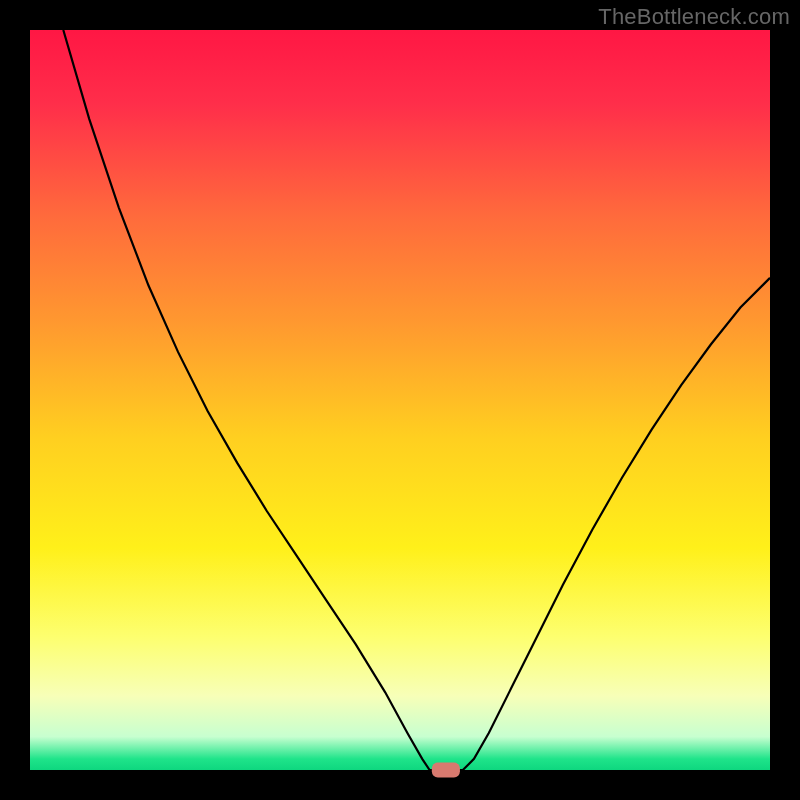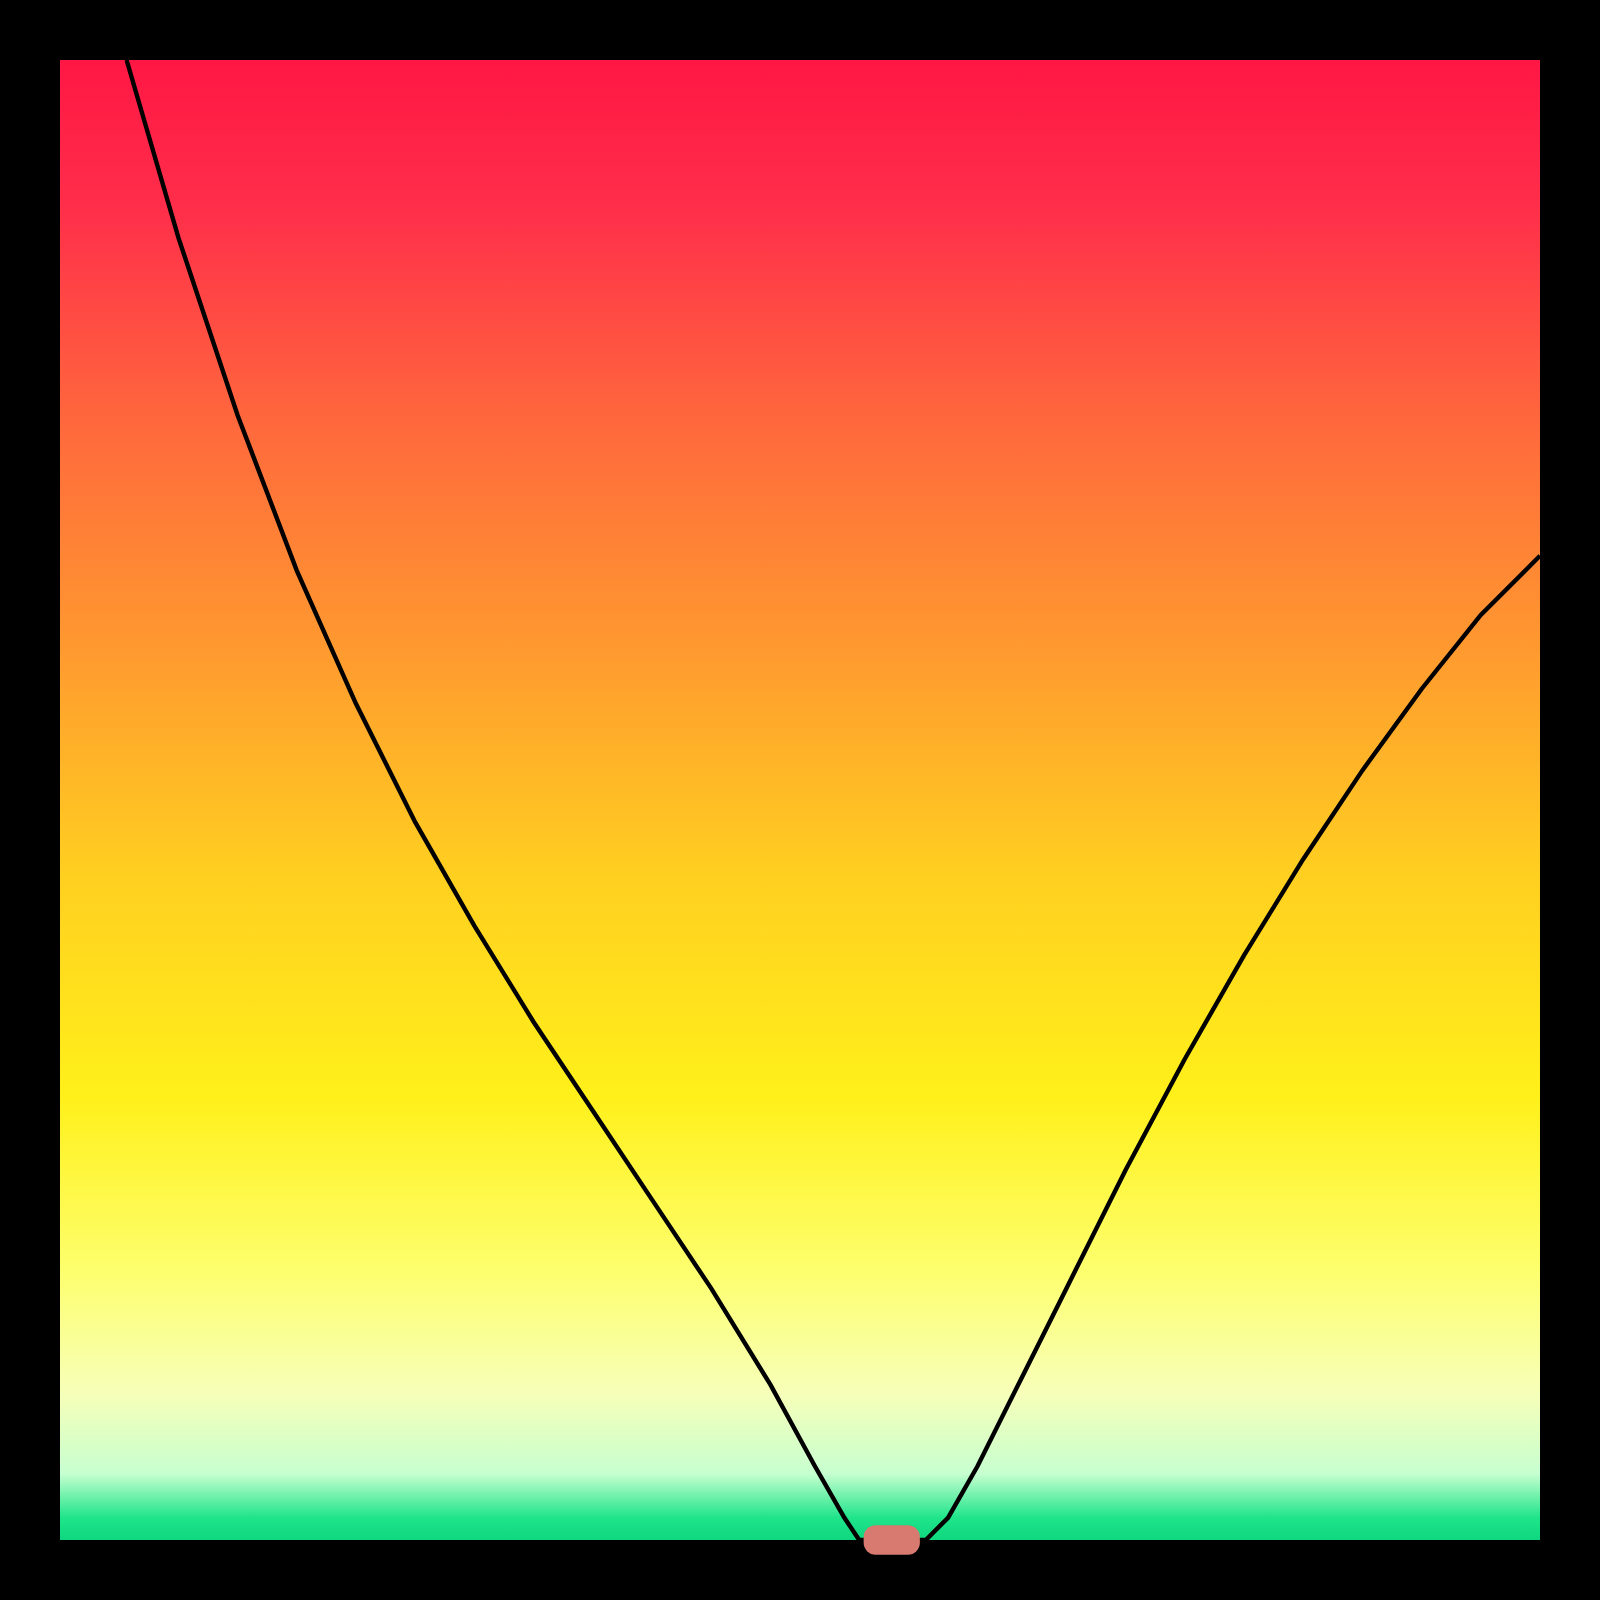--- a/index.html
+++ b/index.html
@@ -30,20 +30,21 @@
   svg {
     position: absolute;
     top: 0;
     left: 0;
   }
 </style>
 </head>
 <body>
 
 <div class="chart-container">
+  <div class="watermark">TheBottleneck.com</div>
   <svg id="chart-svg" width="800" height="800" viewBox="0 0 800 800">
     <defs>
       <linearGradient id="bg-grad" x1="0" y1="0" x2="0" y2="1">
           <stop offset="0%" stop-color="#ff1744"></stop>
           <stop offset="10%" stop-color="#ff2e4a"></stop>
           <stop offset="25%" stop-color="#ff6a3c"></stop>
           <stop offset="40%" stop-color="#ff9a2f"></stop>
           <stop offset="55.00000000000001%" stop-color="#ffcf20"></stop>
           <stop offset="70%" stop-color="#fff01a"></stop>
           <stop offset="82%" stop-color="#fdff6f"></stop>

